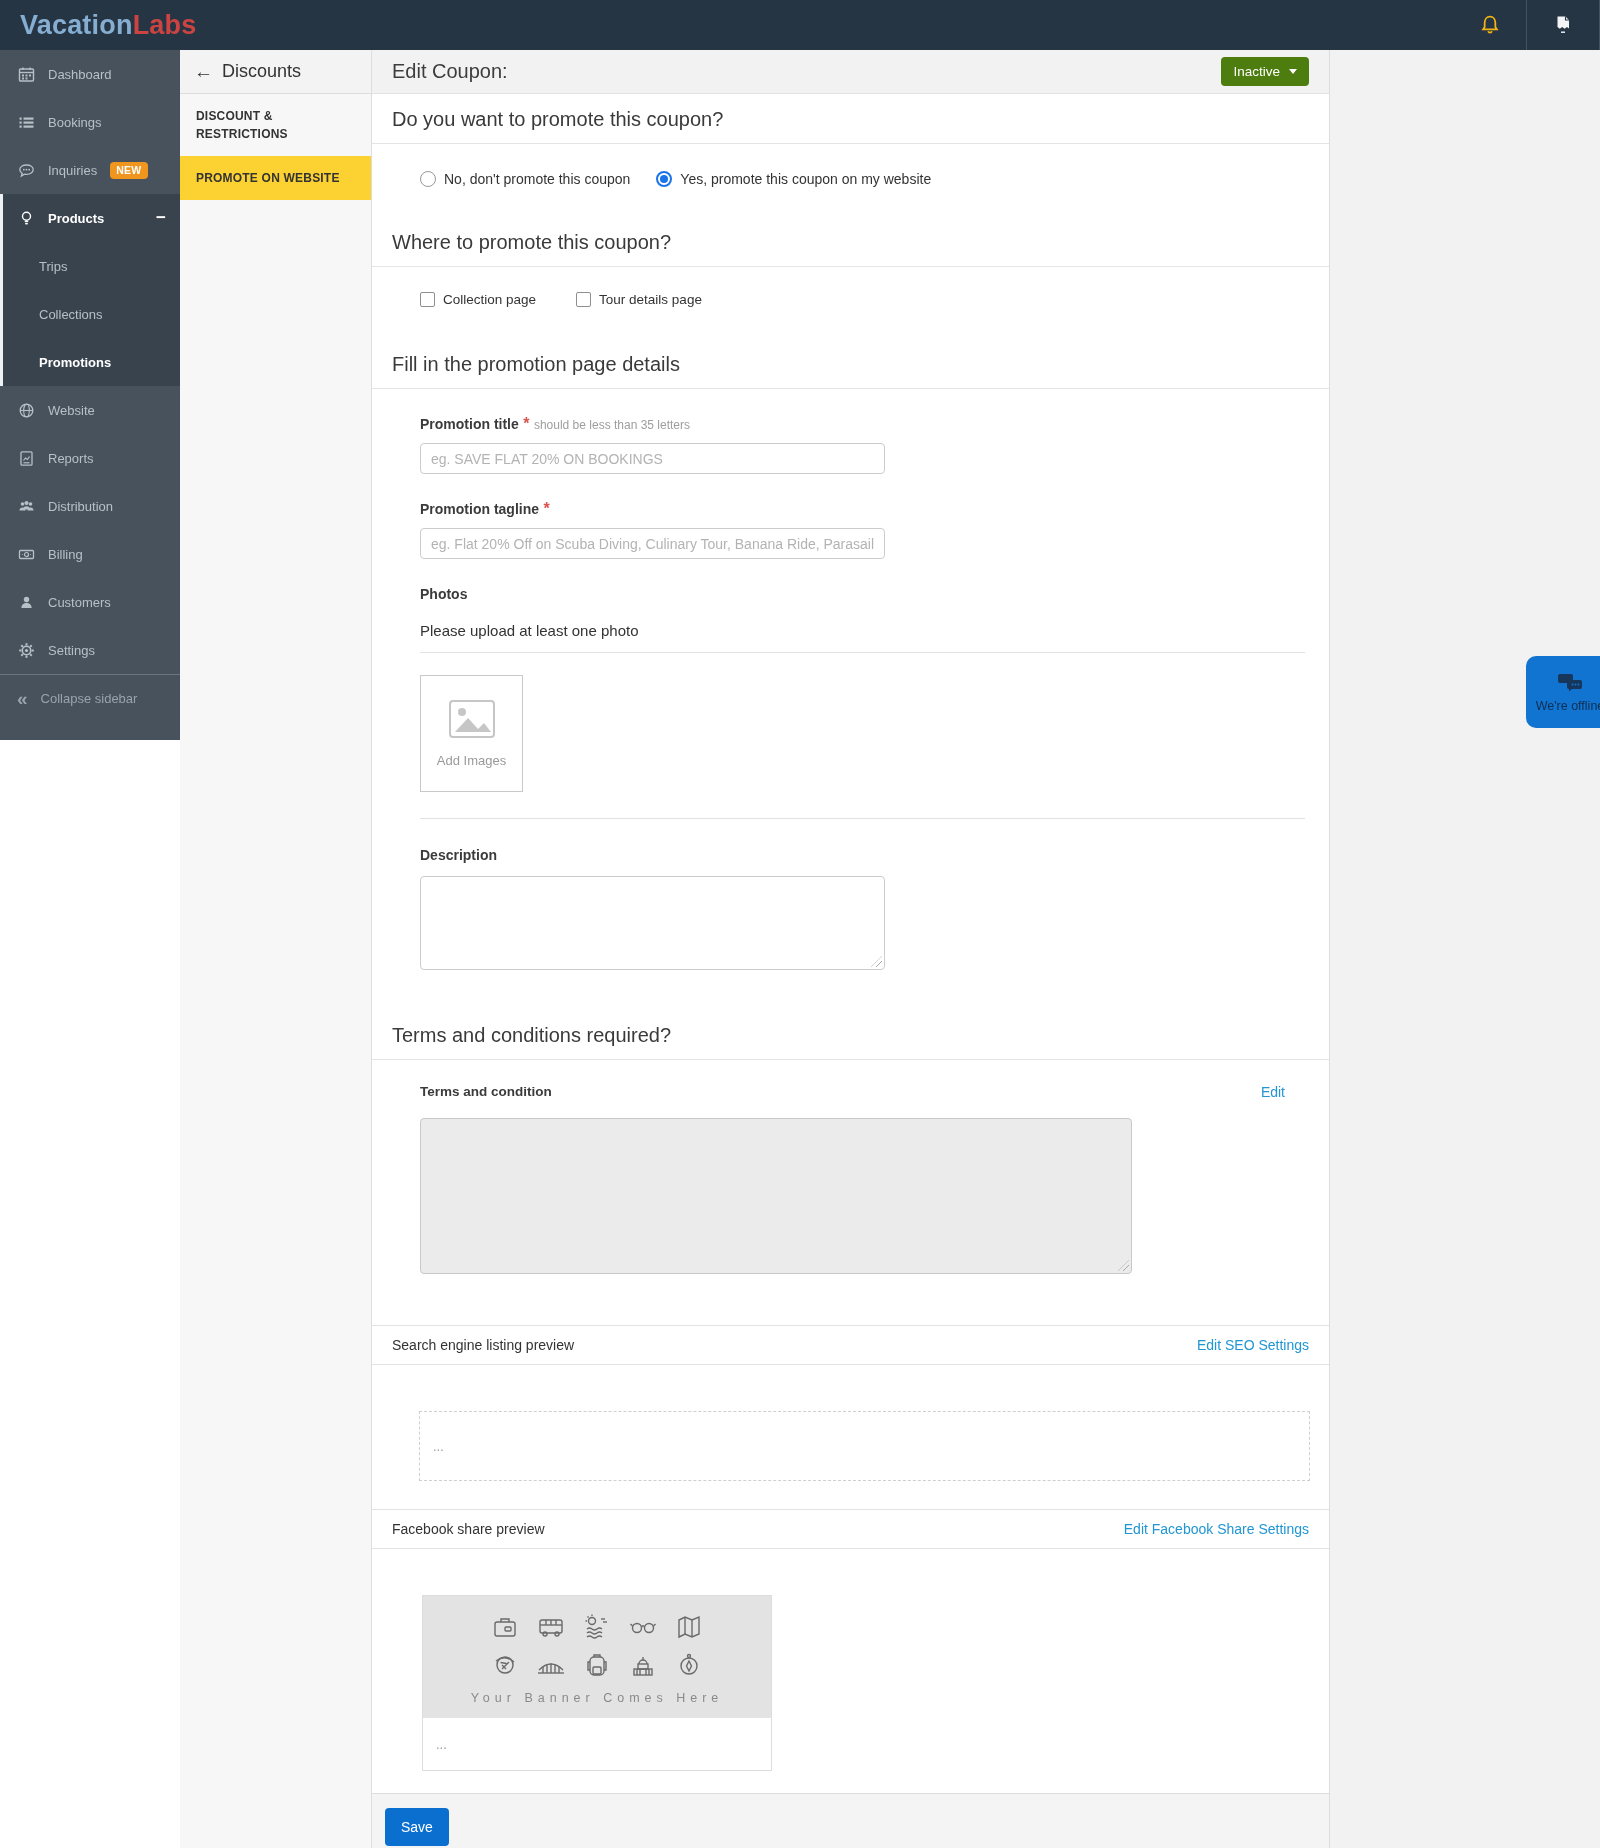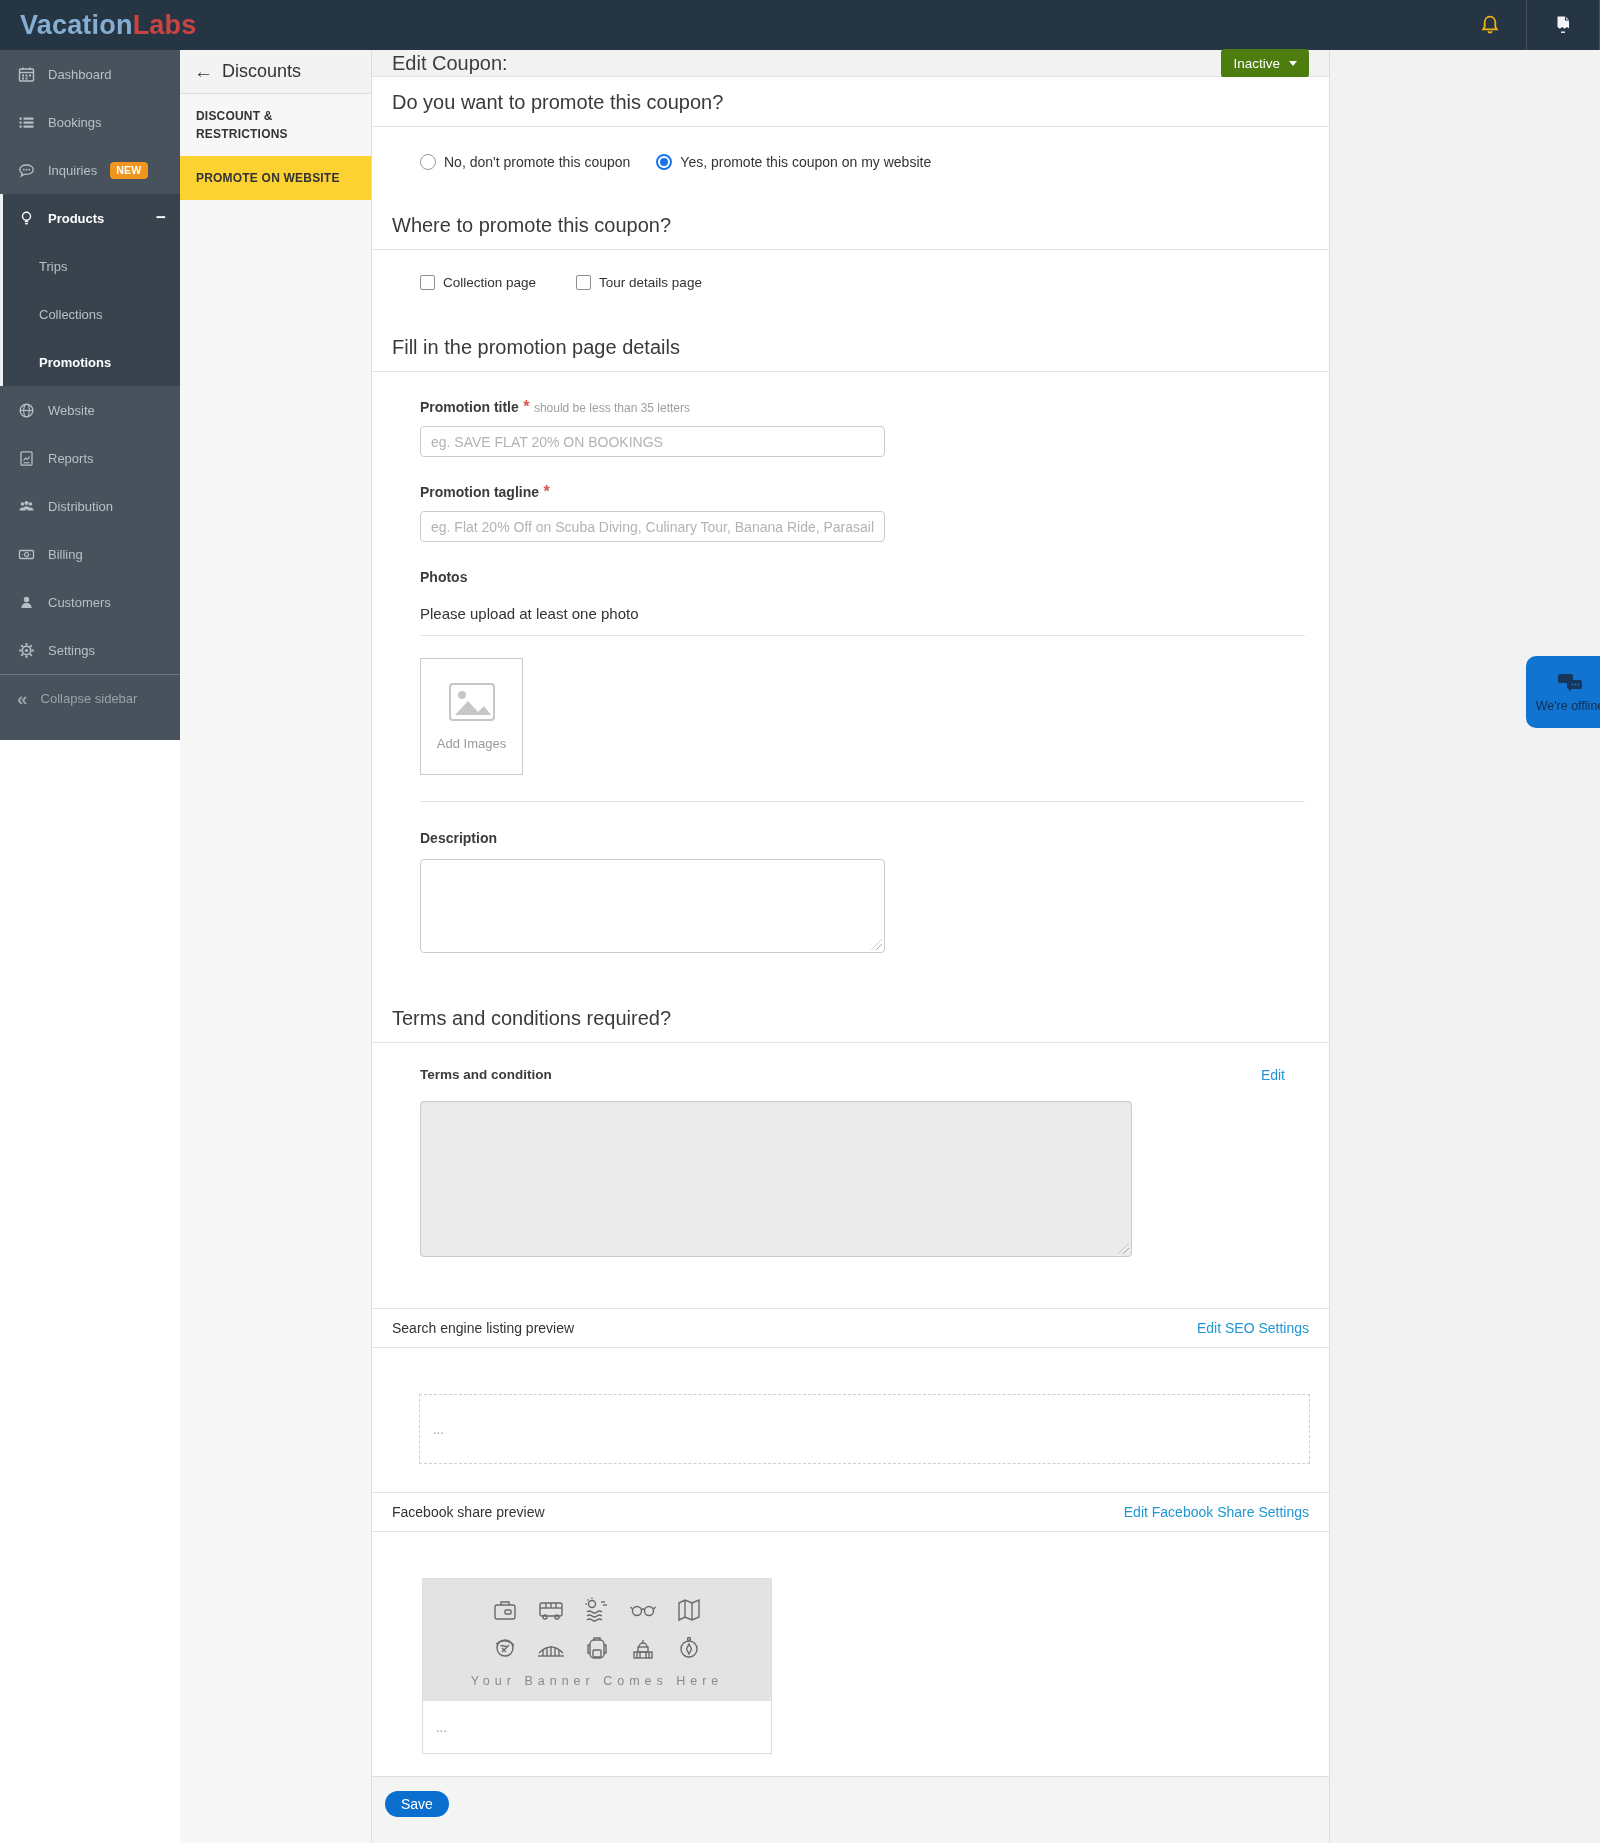--- a/index.html
+++ b/index.html
@@ -34,21 +34,21 @@
 
   
   .subnav { width:192px; background:#f7f7f7; border-right:1px solid #ddd; flex:none; }
   .subnav-header { height:44px; background:#f3f3f3; border-bottom:1px solid #ddd; display:flex; align-items:center; gap:9px; padding:0 14px; font-size:18px; font-weight:500; color:#333; cursor:pointer; }
   .subnav-header .arr { font-size:19px; font-weight:700; }
   .subnav-item { padding:13px 16px; font-size:12px; font-weight:700; color:#333; line-height:1.5; letter-spacing:.2px; cursor:pointer; }
   .subnav-item.active { background:#fcd232; }
 
   
   .main { width:958px; flex:none; background:#fff; border-right:1px solid #ddd; display:flex; flex-direction:column; }
-  .main-header { height:27px; background:#f2f2f2; border-bottom:1px solid #e2e2e2; display:flex; align-items:center; justify-content:space-between; padding:0 20px; }
+  .main-header { height:44px; background:#f2f2f2; border-bottom:1px solid #e2e2e2; display:flex; align-items:center; justify-content:space-between; padding:0 20px; }
   .main-title { font-size:20px; color:#3d3d3d; }
   .status-btn { background:#4d7c0f; color:#fff; border:none; font-size:13.5px; font-family:inherit; border-radius:4px; padding:7px 12px; display:flex; align-items:center; gap:9px; cursor:pointer; }
   .caret { width:0; height:0; border-left:4px solid transparent; border-right:4px solid transparent; border-top:5px solid #fff; }
 
   .sec-heading { padding:14px 20px 12px; font-size:20px; color:#3a3a3a; font-weight:400; border-bottom:1px solid #e5e5e5; background:#fff; }
 
   .radio-row { display:flex; align-items:center; gap:26px; padding:27px 0 30px 48px; font-size:14px; color:#333; }
   .opt { display:flex; align-items:center; gap:8px; cursor:pointer; }
   .radio { width:16px; height:16px; border:1px solid #9a9a9a; border-radius:50%; background:#fff; flex:none; }
   .radio.checked { border:2px solid #1a73e8; position:relative; }
@@ -82,21 +82,21 @@
   .dashed-box { border:1px dashed #cfcfcf; height:70px; display:flex; align-items:center; padding-left:13px; font-size:13px; color:#9b9b9b; }
 
   .fb-panel { padding:46px 0 22px 50px; }
   .banner-card { width:350px; border:1px solid #ddd; background:#fff; }
   .banner-img { height:122px; background:#e3e3e3; display:flex; flex-direction:column; align-items:center; justify-content:center; gap:4px; }
   .icon-row { display:flex; gap:12px; }
   .banner-text { font-size:12.5px; color:#8a8a8a; letter-spacing:5px; margin-top:5px; }
   .banner-caption { height:52px; display:flex; align-items:center; padding-left:13px; font-size:13px; color:#9b9b9b; background:#fff; }
 
   .panel-footer { margin-top:auto; border-top:1px solid #ddd; background:#f4f4f4; height:67px; padding:14px 0 0 13px; }
-  .save-btn { background:#0b6fd0; color:#fff; border:none; border-radius:13px; font-size:14px; font-family:inherit; padding:5px 16px; cursor:pointer; }
+  .save-btn { background:#0b6fd0; color:#fff; border:none; border-radius:4px; font-size:14px; font-family:inherit; padding:11px 16px; cursor:pointer; }
 
   .filler { flex:1; background:#f2f2f2; }
 
   
   .chat-widget { position:absolute; top:656px; right:-14px; width:88px; height:72px; background:#1274d1; border-radius:10px; display:flex; flex-direction:column; align-items:center; justify-content:center; gap:5px; cursor:pointer; }
   .chat-widget .txt { font-size:12.5px; color:#0d2f52; }
 
   svg { display:block; }
 </style>
 </head>

